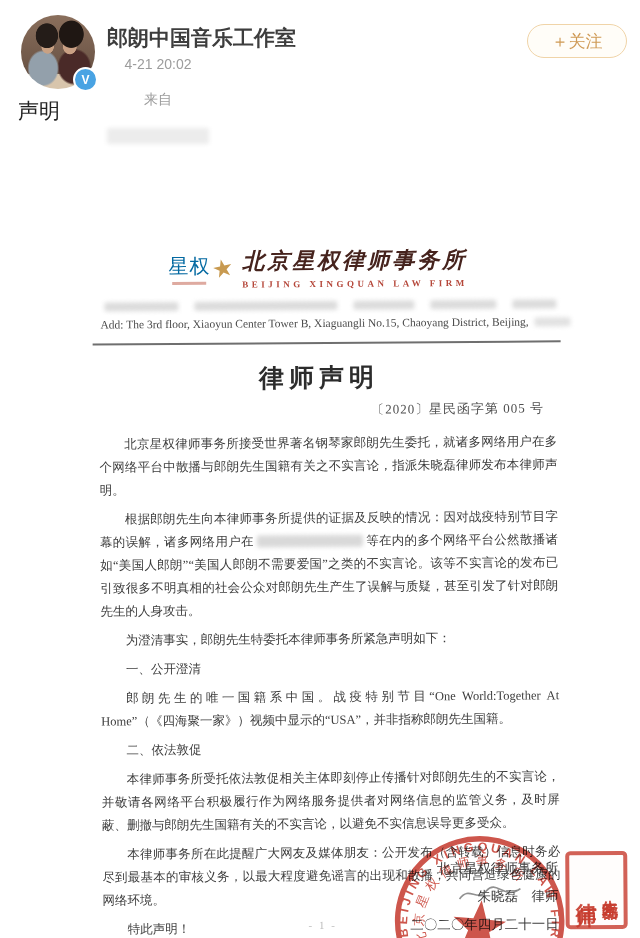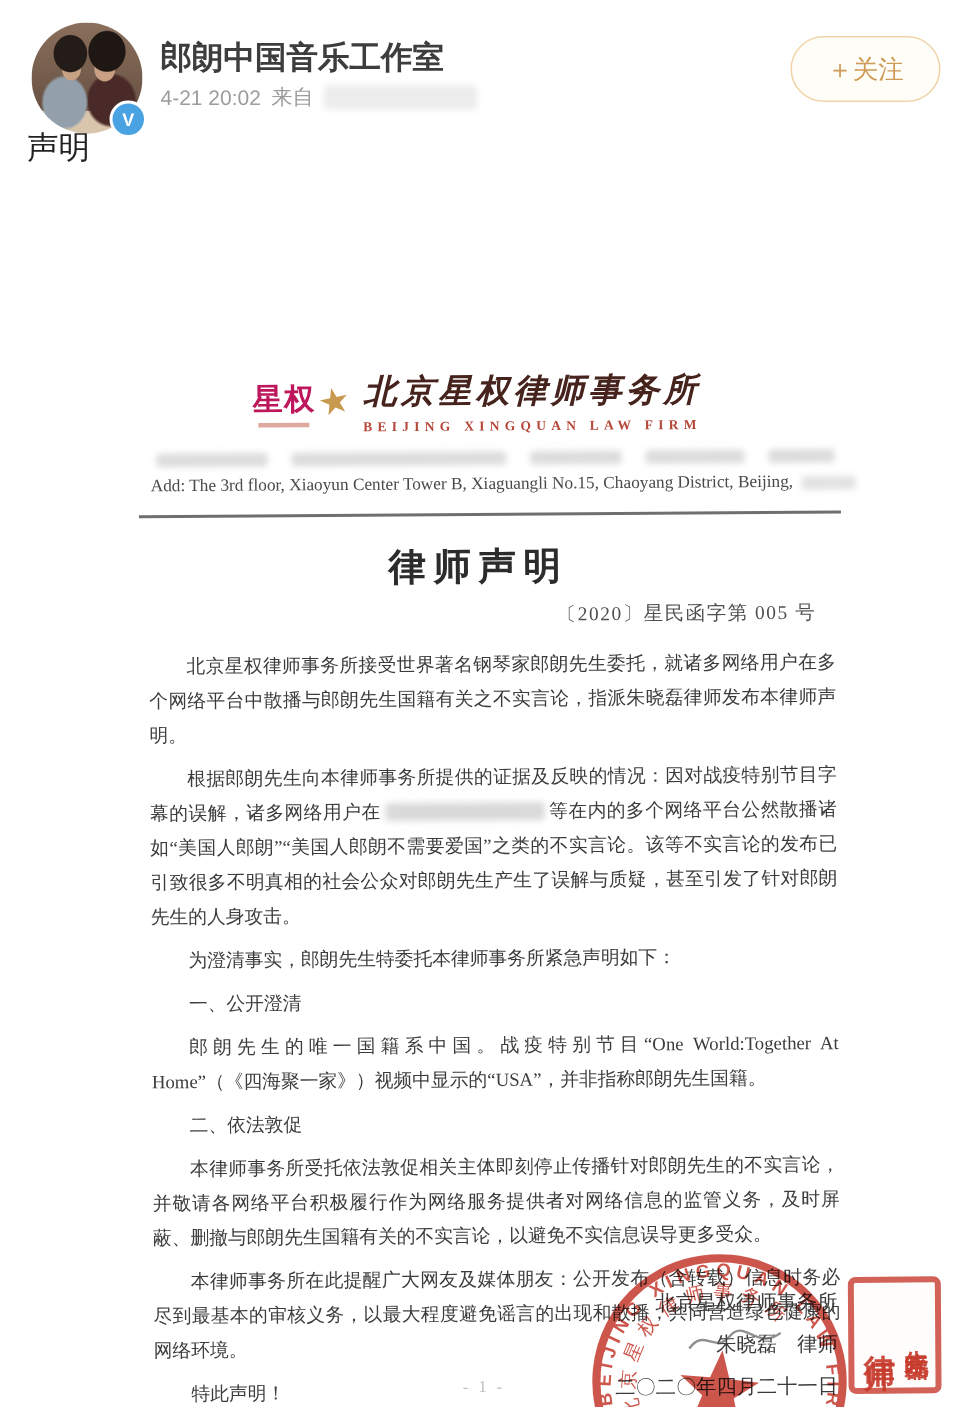--- a/index.html
+++ b/index.html
@@ -19,38 +19,38 @@
       radial-gradient(26px 28px at 72% 70%, #4a2a28 58%, transparent 66%),
       linear-gradient(to top, #d8c5ac 0 20%, transparent 21%),
       linear-gradient(#8a6f5c, #5f4a3d);
   }
   .verified-badge{
     position:absolute;left:73px;top:67px;width:21px;height:21px;border-radius:50%;
     background:#49a3e3;border:2px solid #fff;color:#fff;font-size:12px;font-weight:bold;
     display:flex;align-items:center;justify-content:center;font-family:"Liberation Sans",sans-serif;
   }
   .account-name{position:absolute;left:107px;top:24px;font-size:21px;color:#3d3d3d;font-weight:700;}
-  .post-meta{position:absolute;left:107px;top:56px;font-size:14px;color:#9c9c9c;display:flex;align-items:center;gap:7px;}
+  .post-meta{position:absolute;left:107px;top:56px;font-size:14px;color:#9c9c9c;display:flex;align-items:center;gap:19px;flex-direction:column;}
   .redact{background:#e2e2e2;filter:blur(2px);border-radius:2px;display:inline-block;}
   .meta-redact{width:102px;height:16px;background:#ececec;}
   .follow-btn{
-    position:absolute;right:13px;top:24px;width:100px;height:44px;box-sizing:border-box;
+    position:absolute;right:13px;top:24px;width:100px;height:34px;box-sizing:border-box;
     border:1.5px solid #f0d4a8;border-radius:22px;color:#cf9a55;font-size:17px;
     display:flex;align-items:center;justify-content:center;background:#fffdf8;cursor:pointer;
   }
-  .post-text{position:absolute;left:18px;top:84px;font-size:21px;color:#222;font-weight:500;}
+  .post-text{position:absolute;left:18px;top:97px;font-size:21px;color:#222;font-weight:500;}
 
   
   .doc{
     position:absolute;left:0;top:140px;width:640px;height:798px;
     transform:rotate(-0.4deg);color:#3b3b3b;font-family:"Liberation Serif",serif;
   }
   .firm-header{position:absolute;left:0;top:106px;width:640px;display:flex;justify-content:center;align-items:center;gap:4px;}
   .logo{display:flex;flex-direction:column;align-items:center;margin-right:2px;}
-  .logo-mark{font-size:20px;font-weight:bold;color:#be185d;letter-spacing:1px;}
+  .logo-mark{font-size:20px;font-weight:normal;color:#0369a1;letter-spacing:1px;}
   .logo-sub{width:34px;height:3px;background:rgba(181,67,44,.45);margin-top:2px;}
   .logo-star{color:#c89a50;font-size:24px;margin:0 4px 0 -4px;transform:rotate(-12deg);}
   .firm-names{display:flex;flex-direction:column;align-items:center;}
   .firm-cn{font-size:22px;font-weight:bold;color:#46231d;letter-spacing:3px;font-style:italic;}
   .firm-en{font-size:9px;letter-spacing:3.5px;color:#b5473a;font-weight:bold;margin-top:3px;}
   .addr-redact-row{position:absolute;left:106px;top:161px;width:452px;display:flex;gap:16px;align-items:center;}
   .addr-redact-row .redact{height:9px;background:#dcdcdc;}
   .addr-line{position:absolute;left:102px;top:177px;width:470px;font-size:11.5px;color:#4a4a4a;display:flex;gap:6px;align-items:center;white-space:nowrap;}
   .addr-tail{width:54px;height:9px;}
   .rule{position:absolute;left:94px;top:202px;width:468px;height:2px;background:#6f6f6f;}

